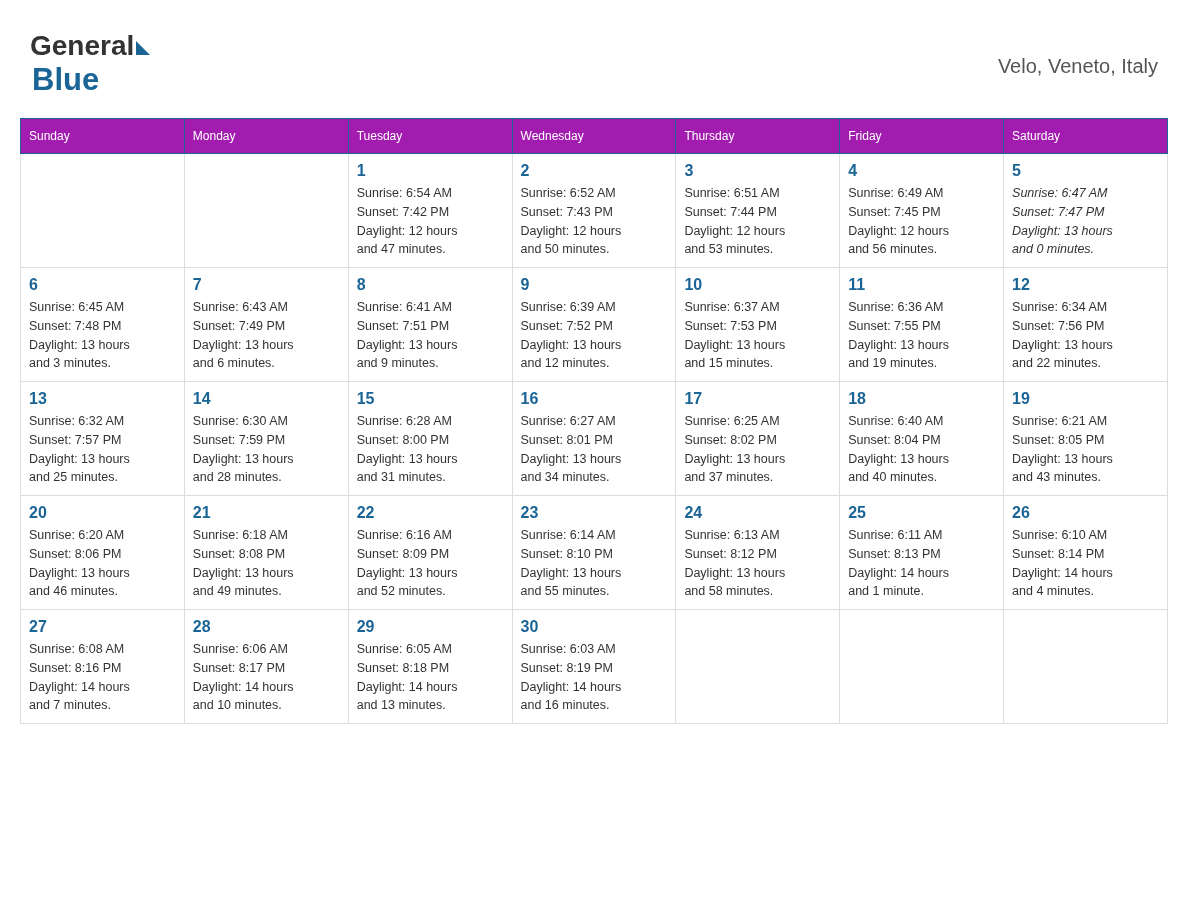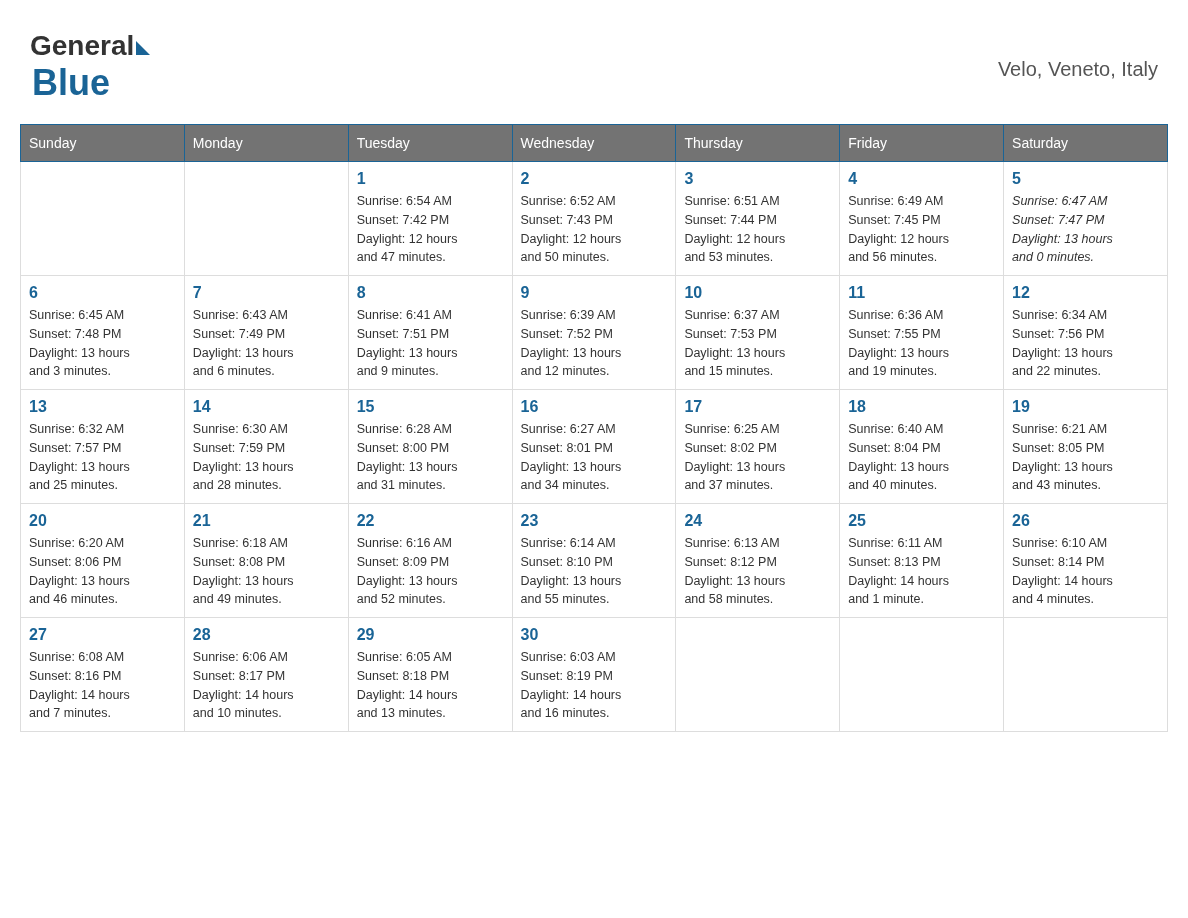--- a/index.html
+++ b/index.html
@@ -35,21 +35,21 @@
     .logo-arrow {
       width: 0;
       height: 0;
       border-left: 14px solid #1a6496;
       border-top: 14px solid transparent;
       border-bottom: 0px solid transparent;
       margin-left: 2px;
       margin-top: 4px;
     }
     .logo-blue {
-      font-size: 36px;
+      font-size: 31px;
       font-weight: bold;
       color: #1a6496;
       margin-left: 2px;
     }
     .title-block {
       text-align: right;
     }
     .title-month {
       font-size: 52px;
       font-weight: normal;
@@ -59,25 +59,25 @@
       font-size: 20px;
       color: #555;
       margin-top: 4px;
     }
     .calendar {
       width: 100%;
       border-collapse: collapse;
       border: 1px solid #ccc;
     }
     .calendar th {
-      background-color: #737373;
+      background-color: #a21caf;
       color: #fff;
       padding: 10px 8px;
       text-align: left;
-      font-size: 14px;
+      font-size: 12px;
       font-weight: normal;
       border: 1px solid #1a6496;
     }
     .calendar td {
       vertical-align: top;
       padding: 8px;
       border: 1px solid #ddd;
       width: 14.28%;
       min-height: 110px;
       font-size: 13px;

